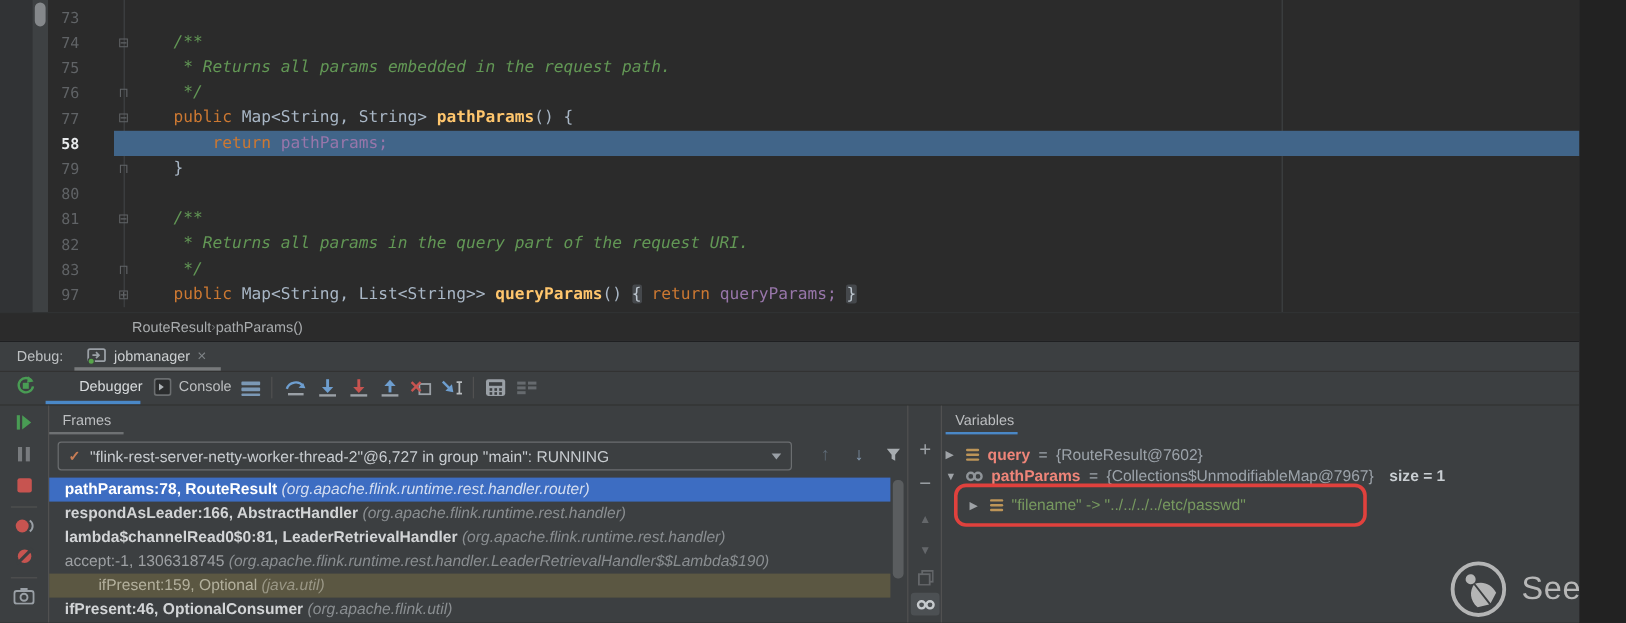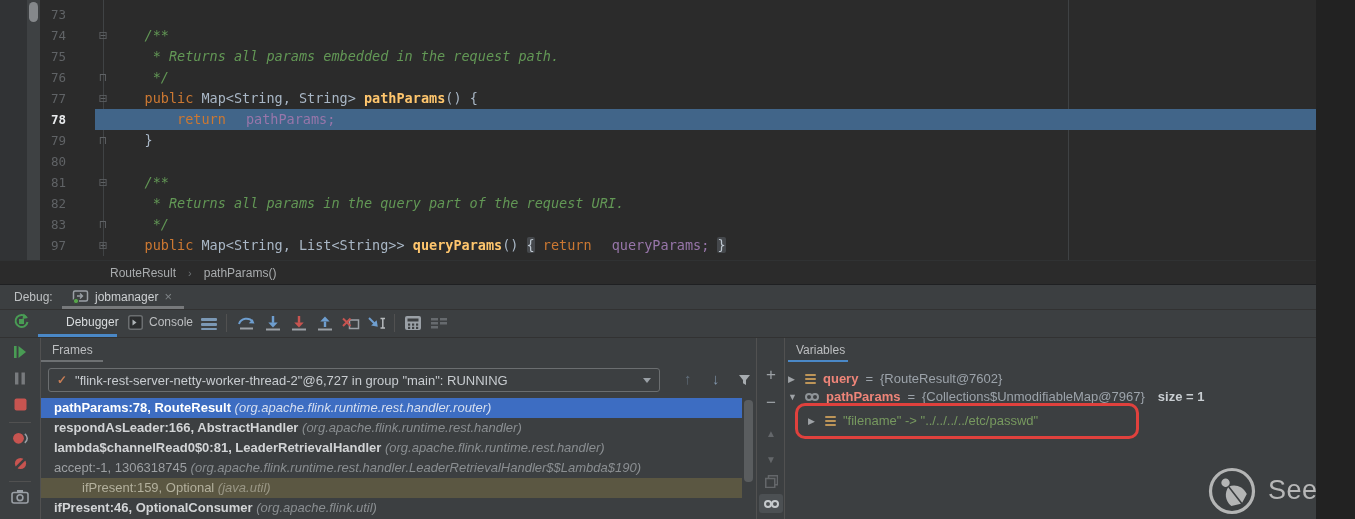--- a/index.html
+++ b/index.html
@@ -23,23 +23,23 @@
   .fold-guide{left:103px;top:0;width:1px;height:256px;background:#404345;z-index:0;}
   #code-lines .line{position:absolute;left:0;width:1355px;height:21px;line-height:21px;z-index:1;}
   #code-lines .line.exec::before{content:'';position:absolute;left:95px;right:0;top:0;bottom:0;background:var(--exec_line);}
   #code-lines .gut{position:absolute;left:0;width:66px;text-align:right;font-family:"DejaVu Sans Mono",monospace;font-size:12.5px;color:#606366;}
   #code-lines .line.exec .gut{color:#E9EBED;font-weight:bold;}
   #code-lines .fold{position:absolute;left:95px;width:16px;text-align:center;font-family:"DejaVu Sans",sans-serif;font-size:11px;color:#606366;z-index:2;}
   #code-lines .codetext{position:absolute;left:112px;white-space:pre;font-family:"DejaVu Sans Mono",monospace;font-size:13.5px;color:#A9B7C6;z-index:2;}
   .c-pl{color:#A9B7C6;} .c-kw{color:var(--keyword_orange);}
   .c-cm{color:var(--comment_green);font-style:italic;}
   .c-fn{color:var(--method_yellow);font-weight:bold;}
-  .c-fld{color:var(--field_purple);margin-left:12px;}
+  .c-fld{color:var(--field_purple);}
   .c-fbr{color:#BDC6CF;background:#45484C;border-radius:2px;}
-  .breadcrumb{left:0;top:260px;width:1355px;height:24px;background:var(--editor_bg);display:flex;align-items:center;padding-left:110px;gap:12px;font-size:12px;color:#A9ACAE;border-top:1px solid #303233;}
+  .breadcrumb{left:0;top:260px;width:1355px;height:24px;background:var(--editor_bg);display:flex;align-items:center;padding-left:110px;gap:0;font-size:12px;color:#A9ACAE;border-top:1px solid #303233;}
   .bc-sep{color:#6F7376;font-size:11px;}
 
   
   .debug-panel{left:0;top:284px;width:1355px;height:235px;background:var(--panel_bg);border-top:1px solid #1F2022;}
   .dbg-header{left:0;top:284px;width:1355px;height:25px;display:flex;align-items:center;}
   .dbg-label{position:absolute;left:14px;font-size:12px;color:#BDC0C2;}
   .dbg-tab{position:absolute;left:62px;top:0;height:25px;display:flex;align-items:center;gap:6px;padding:0 10px;color:#CDD0D2;font-size:12px;}
   .dbg-tab-underline{left:62px;top:306px;width:122px;height:3px;background:#77797B;}
   .hline{left:0;width:1355px;height:1px;background:#323232;}
   .tb-tab{position:absolute;top:310px;height:24px;display:flex;align-items:center;gap:6px;font-size:12px;color:#BCBEC0;}
@@ -131,21 +131,21 @@
           <span class="gut">76</span>
           <span class="fold">⊓</span>
           <span class="codetext"><span class="c-pl">     </span><span class="c-cm">*/</span></span>
         </div>
         <div class="line" style="top: 88px;">
           <span class="gut">77</span>
           <span class="fold">⊟</span>
           <span class="codetext"><span class="c-pl">    </span><span class="c-kw">public </span><span class="c-pl">Map&lt;String, String&gt; </span><span class="c-fn">pathParams</span><span class="c-pl">() {</span></span>
         </div>
         <div class="line exec" style="top: 109px;">
-          <span class="gut">78</span>
+          <span class="gut">58</span>
           <span class="fold"></span>
           <span class="codetext"><span class="c-pl">        </span><span class="c-kw">return </span><span class="c-fld">pathParams;</span></span>
         </div>
         <div class="line" style="top: 130px;">
           <span class="gut">79</span>
           <span class="fold">⊓</span>
           <span class="codetext"><span class="c-pl">    }</span></span>
         </div>
         <div class="line" style="top: 151px;">
           <span class="gut">80</span>

